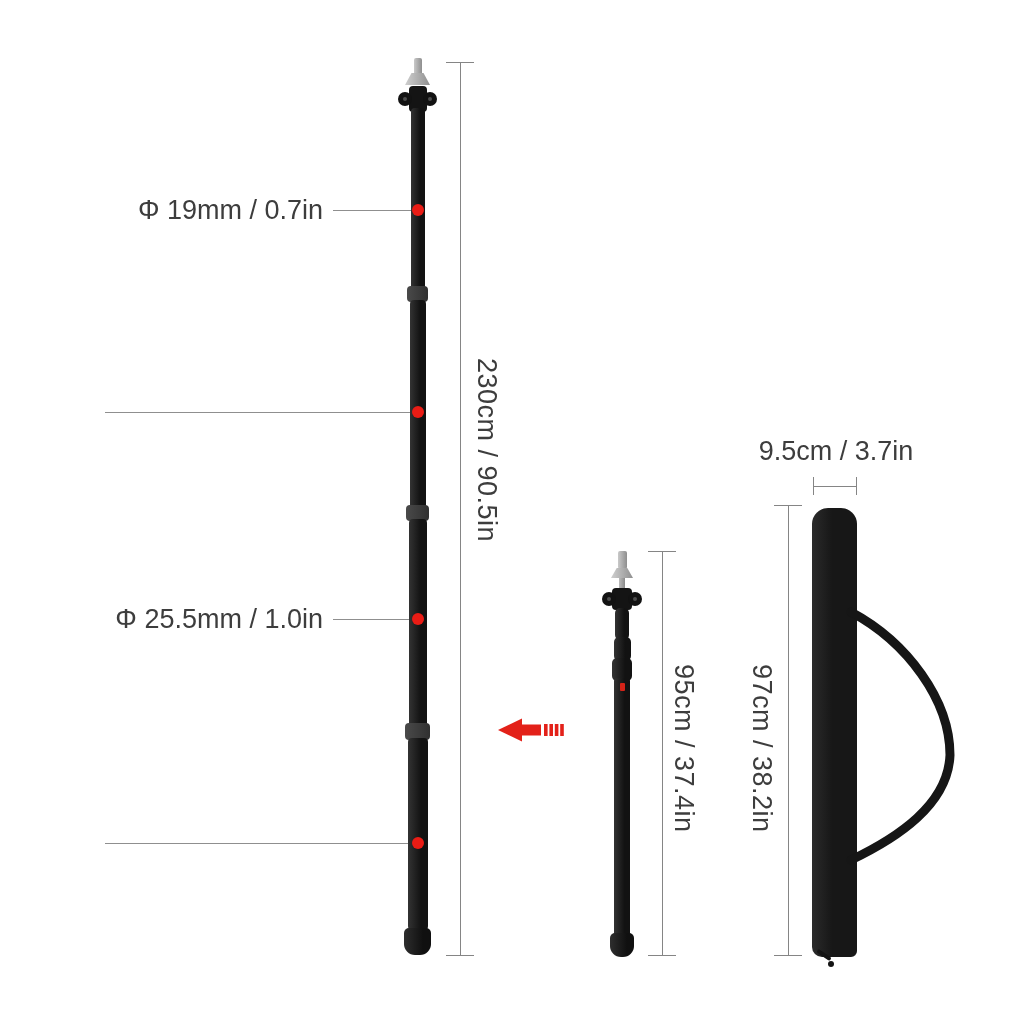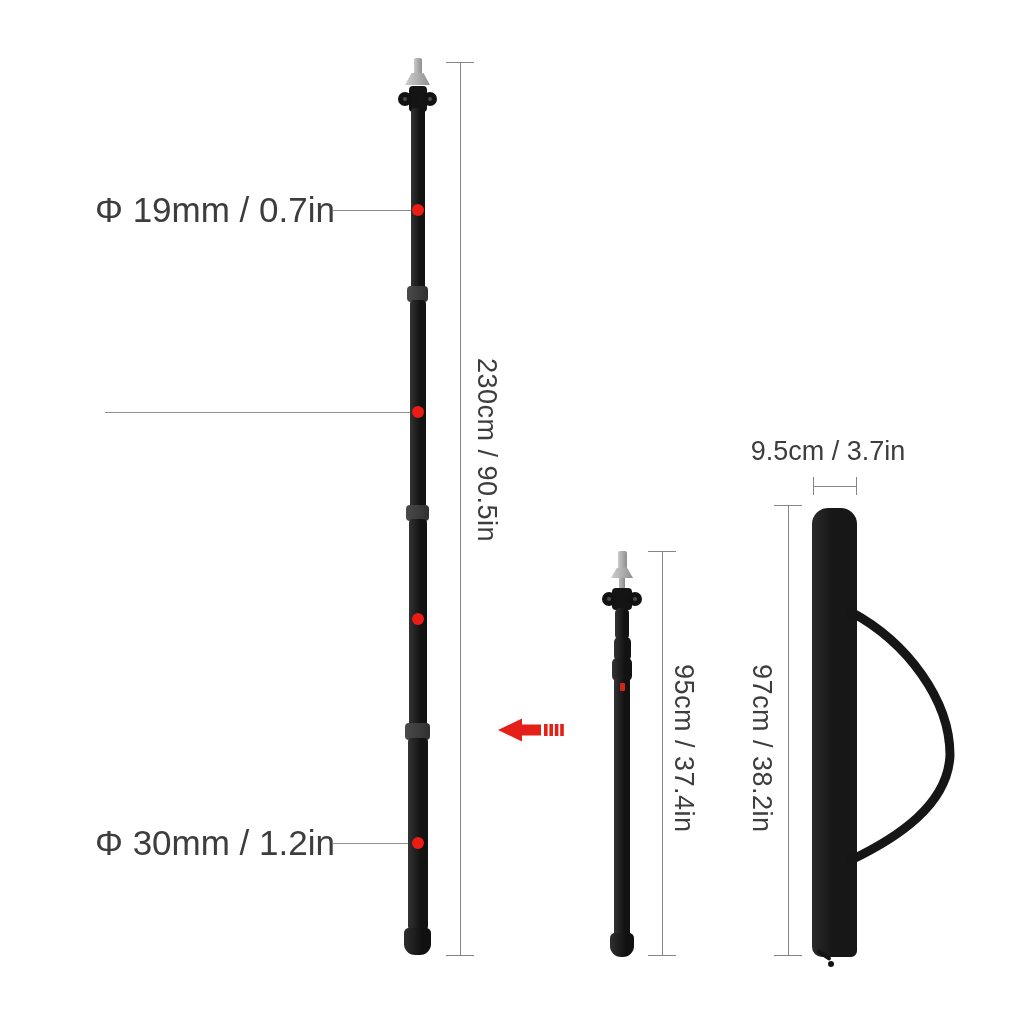--- a/index.html
+++ b/index.html
@@ -15,21 +15,21 @@
   .badge span{
     color:#ffffff; font-size:23px; font-weight:700; letter-spacing:.5px;
     transform:scale(.97,1.12); white-space:nowrap;
   }
   
   .dia-row{
     position:absolute; left:95px; width:322px; height:32px;
     display:flex; align-items:center;
   }
   .dia-row .txt{
-    width:228px; text-align:right; font-size:35px; color:#3d3d3d; white-space:nowrap;
+    width:228px; text-align:right; font-size:27px; color:#3d3d3d; white-space:nowrap;
   }
   .dia-row .leader{
     flex:1; height:1px; background:#8f8f8f; margin-left:10px;
   }
   
   .pole{position:absolute;}
   .pole *{position:absolute; box-sizing:border-box;}
   .stud{background:linear-gradient(90deg,#c9c9c9,#8e8e8e); border-radius:2px;}
   .flange{background:linear-gradient(90deg,#cfcfcf,#909090); clip-path:polygon(26% 0,74% 0,100% 100%,0 100%);}
   .shaft{background:linear-gradient(90deg,#bbb,#8a8a8a);}
@@ -44,21 +44,21 @@
   
   .vline{position:absolute; width:1px; background:#858585;}
   .tbar{position:absolute; height:1px; background:#858585;}
   .tick{position:absolute; width:1px; background:#858585;}
   .hbar{position:absolute; height:1px; background:#858585;}
   .vtext{
     position:absolute; writing-mode:vertical-rl; text-orientation:mixed;
     font-size:27px; color:#3d3d3d; white-space:nowrap; letter-spacing:.5px;
   }
   .htext{
-    position:absolute; font-size:27px; color:#3d3d3d; white-space:nowrap; text-align:center;
+    position:absolute; font-size:27px; color:#3d3d3d; white-space:nowrap; text-align:center;margin-left:8px;
   }
   
   .bag{
     position:absolute; left:812px; top:508px; width:45px; height:449px;
     background:linear-gradient(90deg,#2b2b2b,#171717 45%);
     border-radius:16px 16px 6px 10px;
   }
   .strap-svg{position:absolute; left:845px; top:598px; width:115px; height:272px;}
   .zip1{position:absolute; left:816px; top:953px; width:16px; height:4px; background:#141414; transform:rotate(34deg); border-radius:2px;}
   .zip2{position:absolute; left:828px; top:961px; width:6px; height:6px; background:#141414; border-radius:50%;}
@@ -70,22 +70,25 @@
 <div class="canvas">
 
 
   <div class="dia-row" style="top:194px">
     <span class="txt">Φ 19mm / 0.7in</span>
     <div class="leader"></div>
   </div>
   <div class="dia-row" style="top:396px">
     <div class="leader"></div>
   </div>
+  <div class="dia-row" style="top:603px">
+    <span class="txt">Φ 25.5mm / 1.0in</span>
+    <div class="leader"></div>
+  </div>
   <div class="dia-row" style="top:827px">
-    <span class="txt">Φ 30mm / 1.2in</span>
     <div class="leader"></div>
   </div>
 
   <div class="pole" style="left:404px; top:58px; width:27px; height:900px;">
     <div class="stud" style="left:9.5px; top:0; width:8px; height:17px;"></div>
     <div class="flange" style="left:1px; top:15px; width:25px; height:12px;"></div>
     <div class="cap" style="left:4.5px; top:28px; width:18px; height:26px;"></div>
     <div class="ear" style="left:-6px; top:34px;"></div>
     <div class="ear" style="left:19px; top:34px;"></div>
     <div class="seg" style="left:6.5px; top:50px; width:14px; height:186px;"></div>

